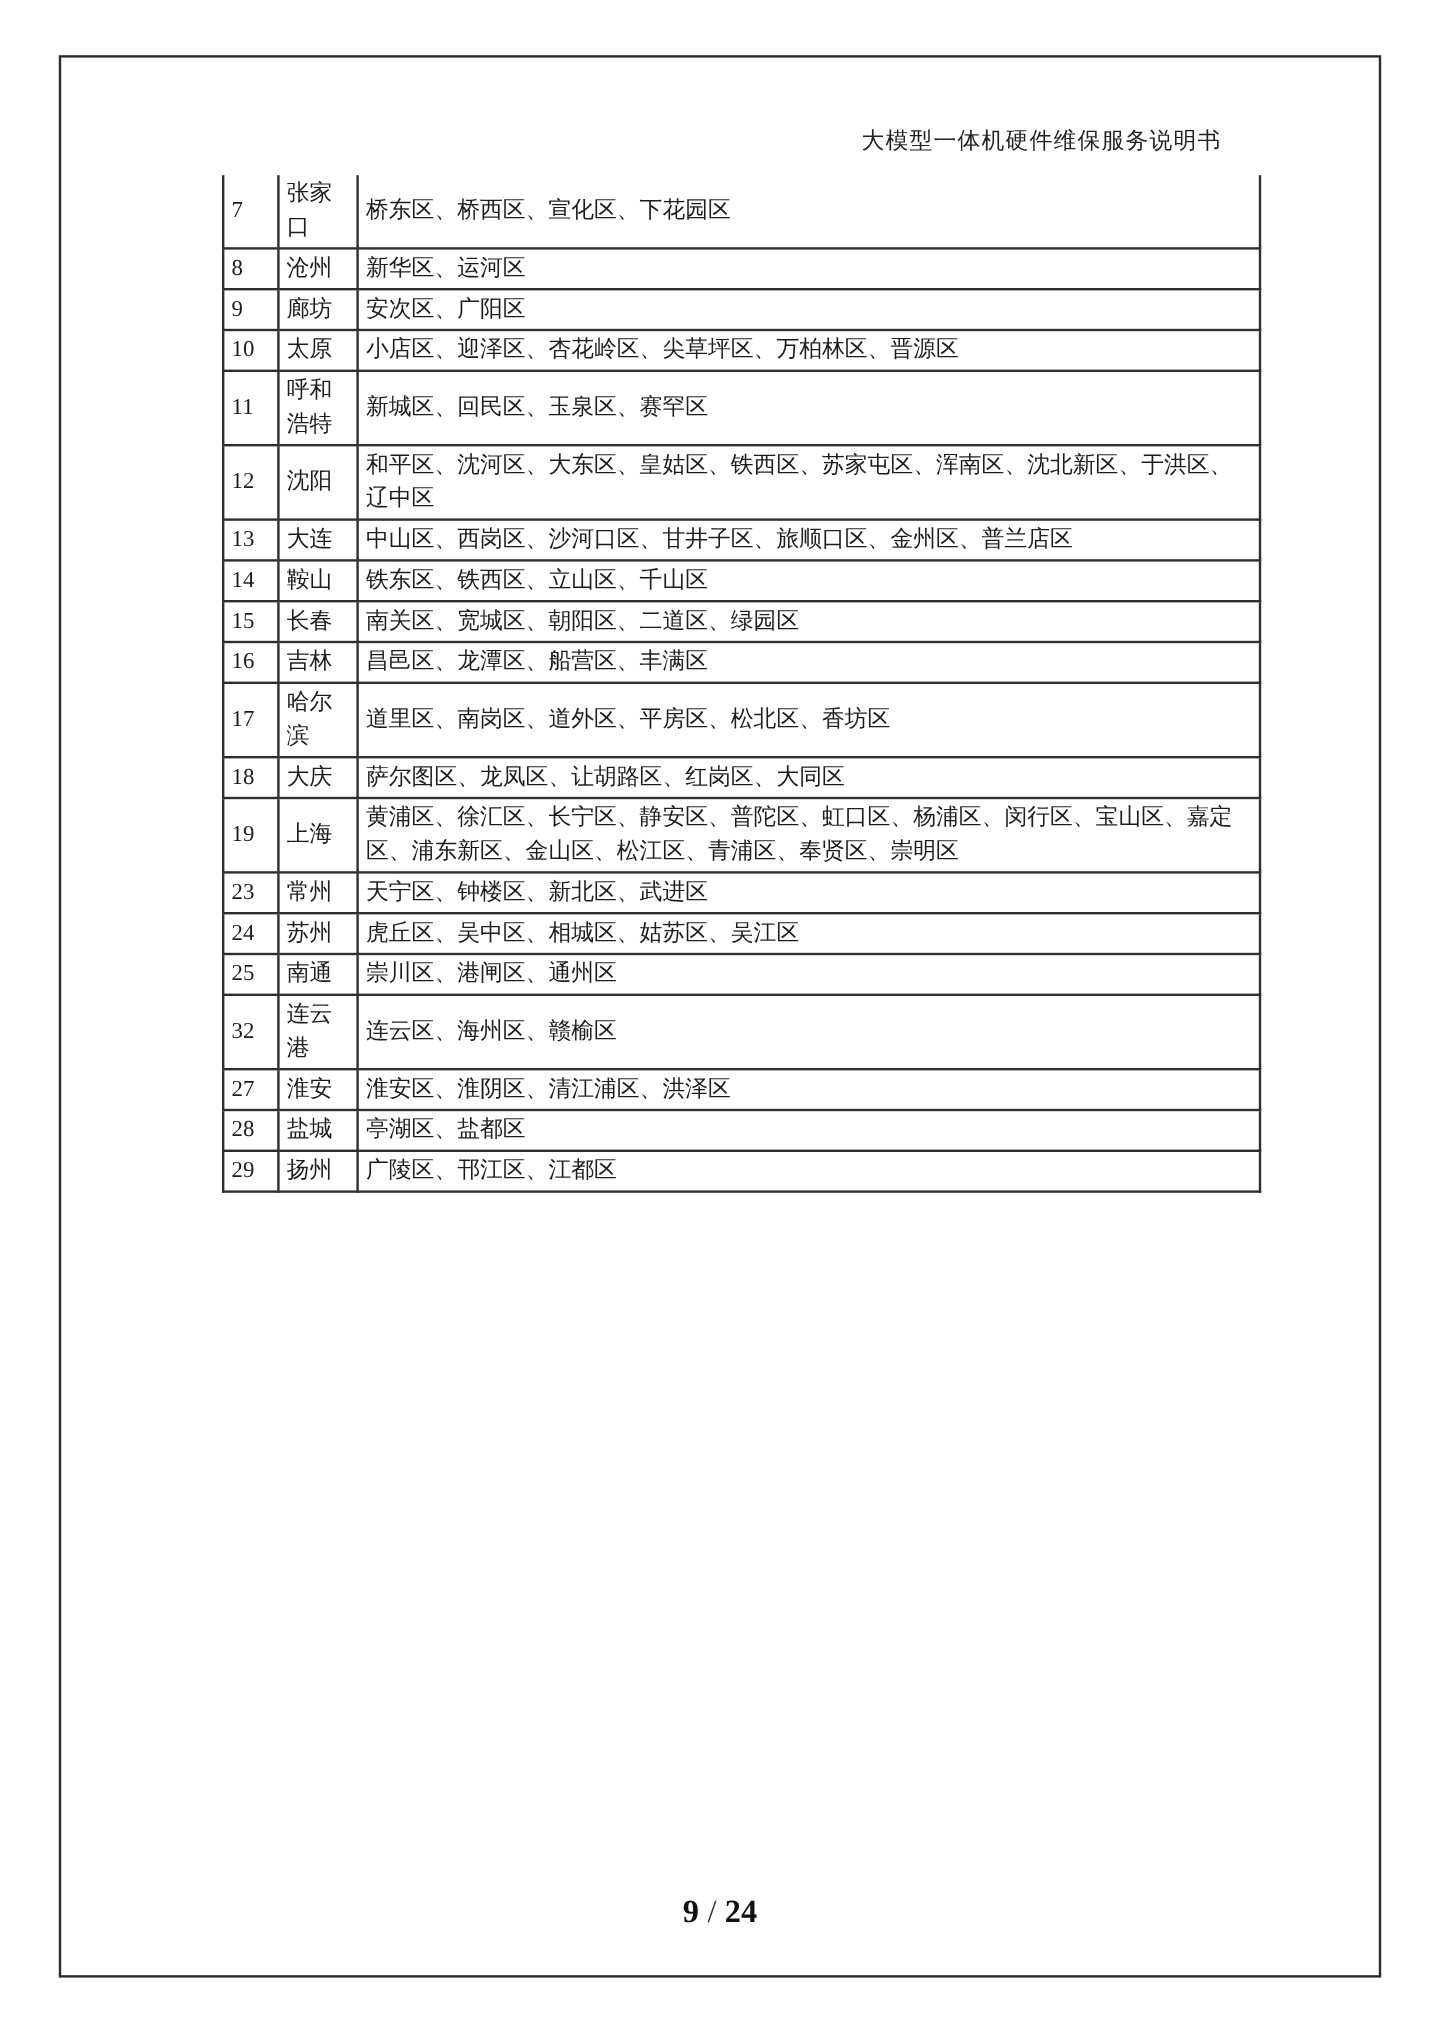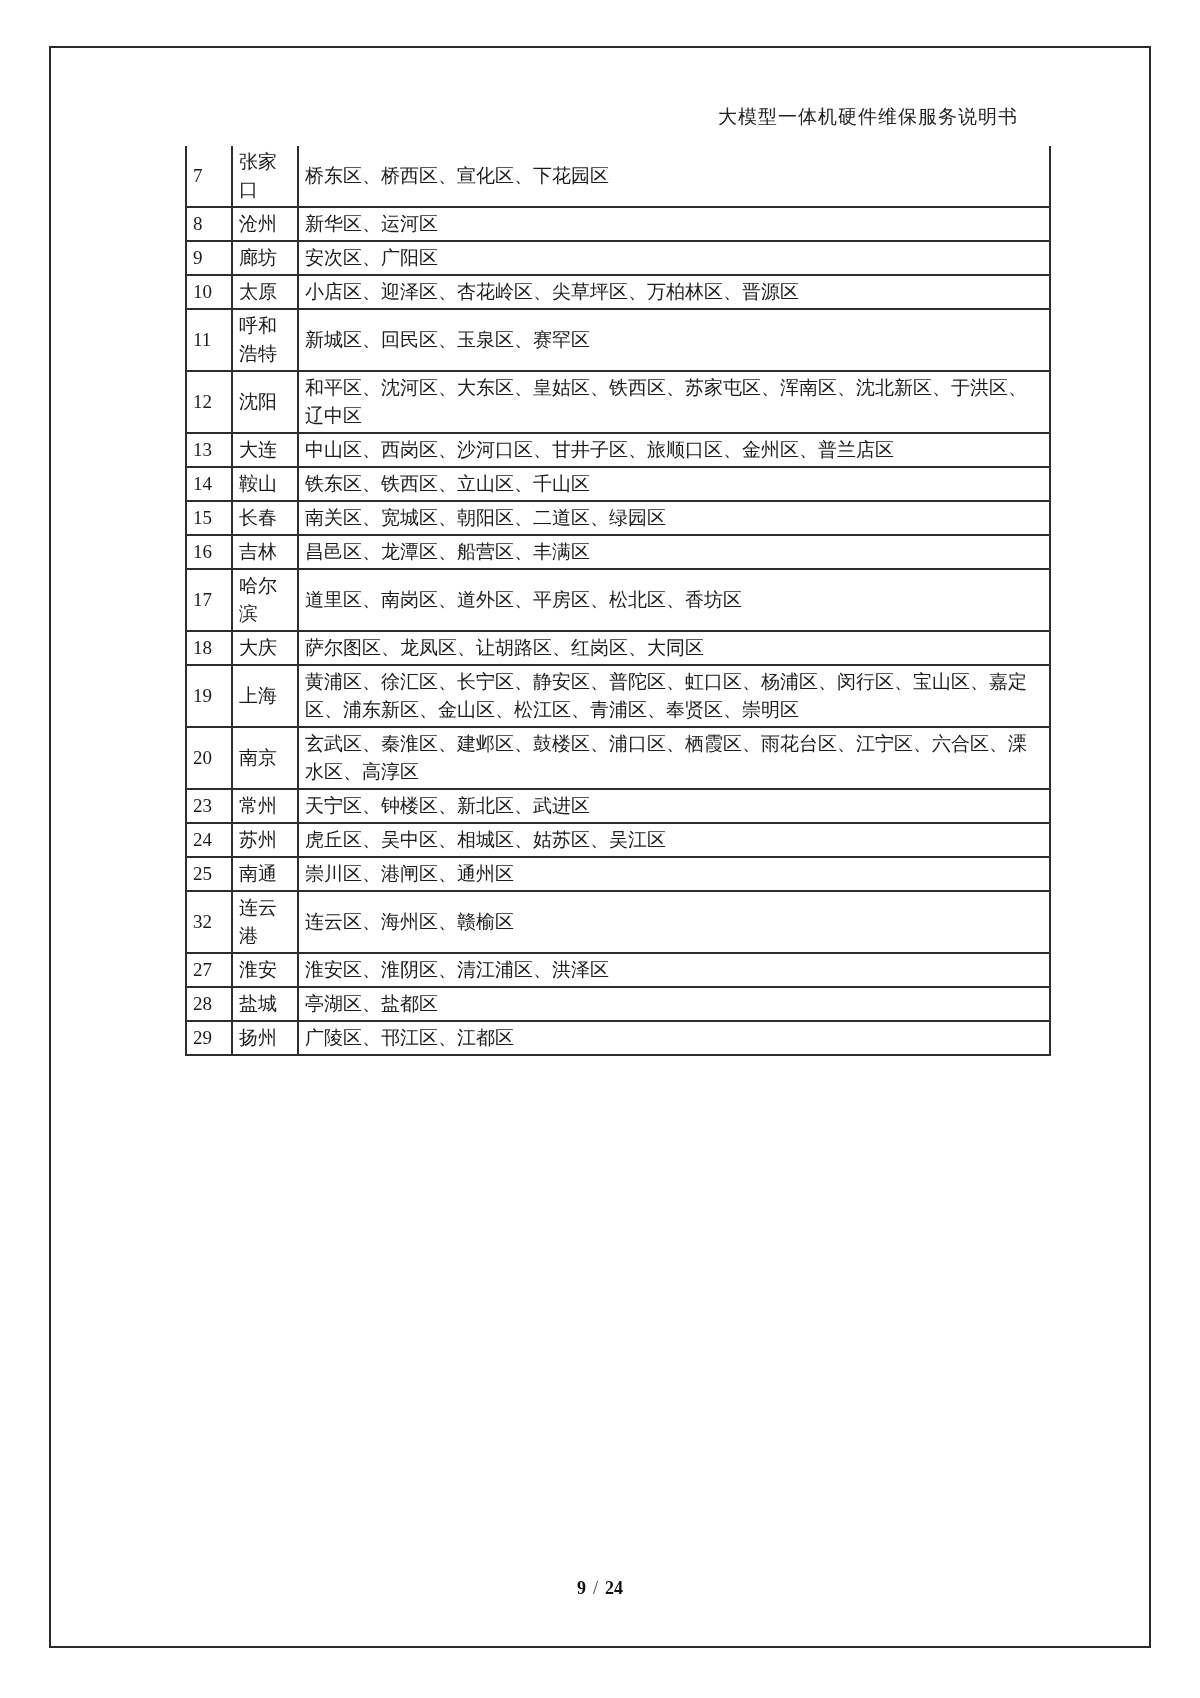--- a/index.html
+++ b/index.html
@@ -30,21 +30,21 @@
     padding:2px 6px;
     word-break:break-all;
     vertical-align:middle;
   }
   table.districts-table tr:first-child td{border-top:none;}
   td.col-no{width:46px;padding-left:9px;box-sizing:border-box;}
   td.col-city{width:66px;padding:2px 3px;box-sizing:border-box;}
   td.col-districts{padding-left:13px;padding-right:8px;}
   .doc-footer{
     position:absolute;left:0;top:1578px;width:1200px;
-    text-align:center;font-size:18px;color:#111;
+    text-align:center;font-size:27px;color:#111;
   }
   .doc-footer .num{font-weight:bold;}
   .doc-footer .sep{font-weight:normal;margin:0 7px;color:#333;}
 </style>
 </head>
 <body>
 
 <div class="page-border"></div>
 
 <div class="doc-header">大模型一体机硬件维保服务说明书</div>
@@ -110,25 +110,20 @@
         <td class="col-no">18</td>
         <td class="col-city">大庆</td>
         <td class="col-districts">萨尔图区、龙凤区、让胡路区、红岗区、大同区</td>
       </tr>
       <tr>
         <td class="col-no">19</td>
         <td class="col-city">上海</td>
         <td class="col-districts">黄浦区、徐汇区、长宁区、静安区、普陀区、虹口区、杨浦区、闵行区、宝山区、嘉定区、浦东新区、金山区、松江区、青浦区、奉贤区、崇明区</td>
       </tr>
       <tr>
-        <td class="col-no">20</td>
-        <td class="col-city">南京</td>
-        <td class="col-districts">玄武区、秦淮区、建邺区、鼓楼区、浦口区、栖霞区、雨花台区、江宁区、六合区、溧水区、高淳区</td>
-      </tr>
-      <tr>
         <td class="col-no">23</td>
         <td class="col-city">常州</td>
         <td class="col-districts">天宁区、钟楼区、新北区、武进区</td>
       </tr>
       <tr>
         <td class="col-no">24</td>
         <td class="col-city">苏州</td>
         <td class="col-districts">虎丘区、吴中区、相城区、姑苏区、吴江区</td>
       </tr>
       <tr>

